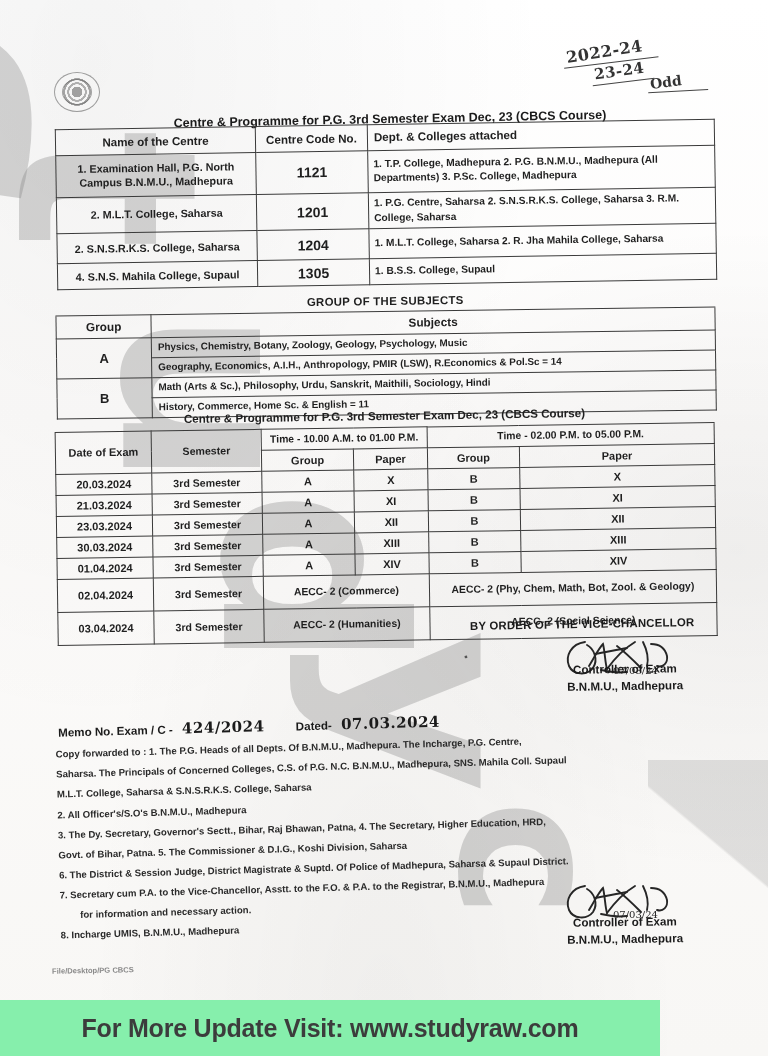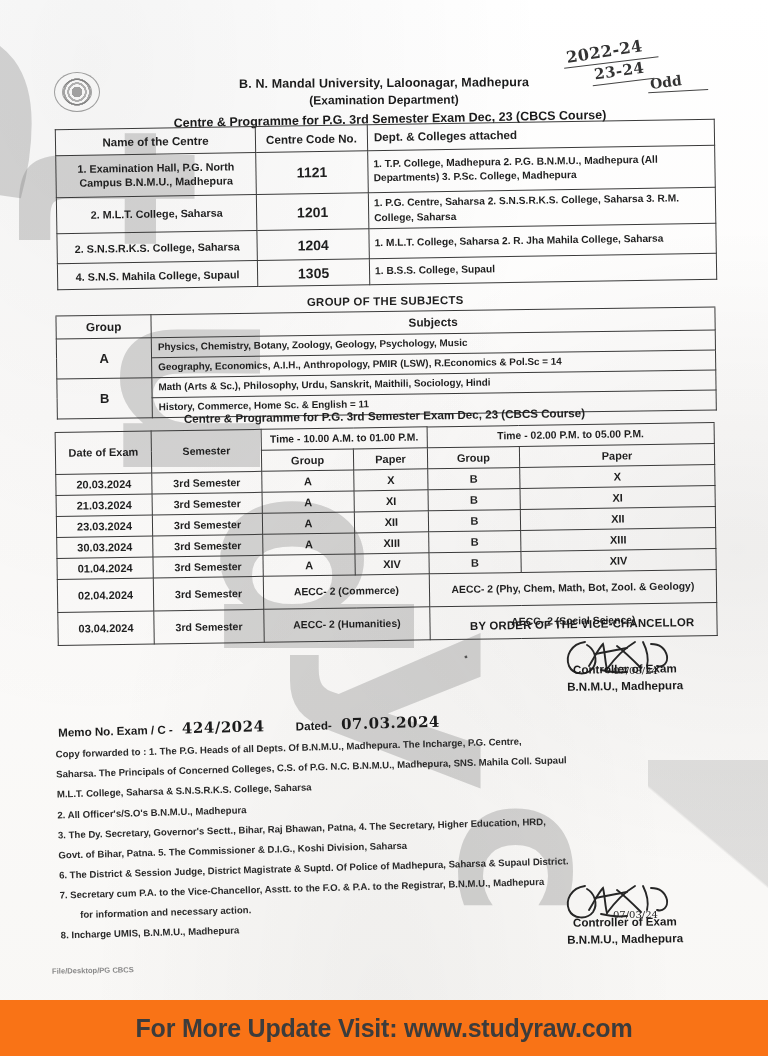--- a/index.html
+++ b/index.html
@@ -207,22 +207,22 @@
   .cc-list .indent{ padding-left:20px; }
 
   .filepath{
     position:absolute; left:52px; top:966px;
     font-size:7.6px; color:#8a8a8a; font-weight:700;
     transform:rotate(-1deg);
   }
 
   
   .footer{
-    position:absolute; left:0; bottom:0; width:768px; height:56px;
-    background:#f97316; z-index:30;
+    position:absolute; left:0; bottom:0; width:660px; height:56px;
+    background:#86efac; z-index:30;
     display:flex; align-items:center; justify-content:center;
   }
   .footer .txt{
     font-family:"Liberation Sans", sans-serif;
     font-size:25px; font-weight:700; color:#3c3c3c; letter-spacing:-.2px;
   }
 
   
   .wm-corner{
     position:absolute; right:0; top:760px; width:120px; height:230px;
@@ -242,24 +242,20 @@
   <span class="wm-d">d</span>
   <span class="wm-y">y</span>
   <span class="wm-c">c</span>
 </div>
 <div class="wm-corner"></div>
 
 <div class="page">
 
   <div class="seal"></div>
 
-  <div class="hdr">
-    <div class="l1">B. N. Mandal University, Laloonagar, Madhepura</div>
-    <div class="l2">(Examination Department)</div>
-  </div>
 
   <div class="sub-title">Centre &amp;  Programme for  P.G. 3rd   Semester  Exam  Dec, 23  (CBCS Course)</div>
 
   <div class="hand hw-1">2022-24</div>
   <div class="hand hw-2">23-24</div>
   <div class="hand hw-3">Odd</div>
 
   <div class="tbl-wrap" id="centre-table-wrap">
     <table id="centre-table">
       <tbody>

